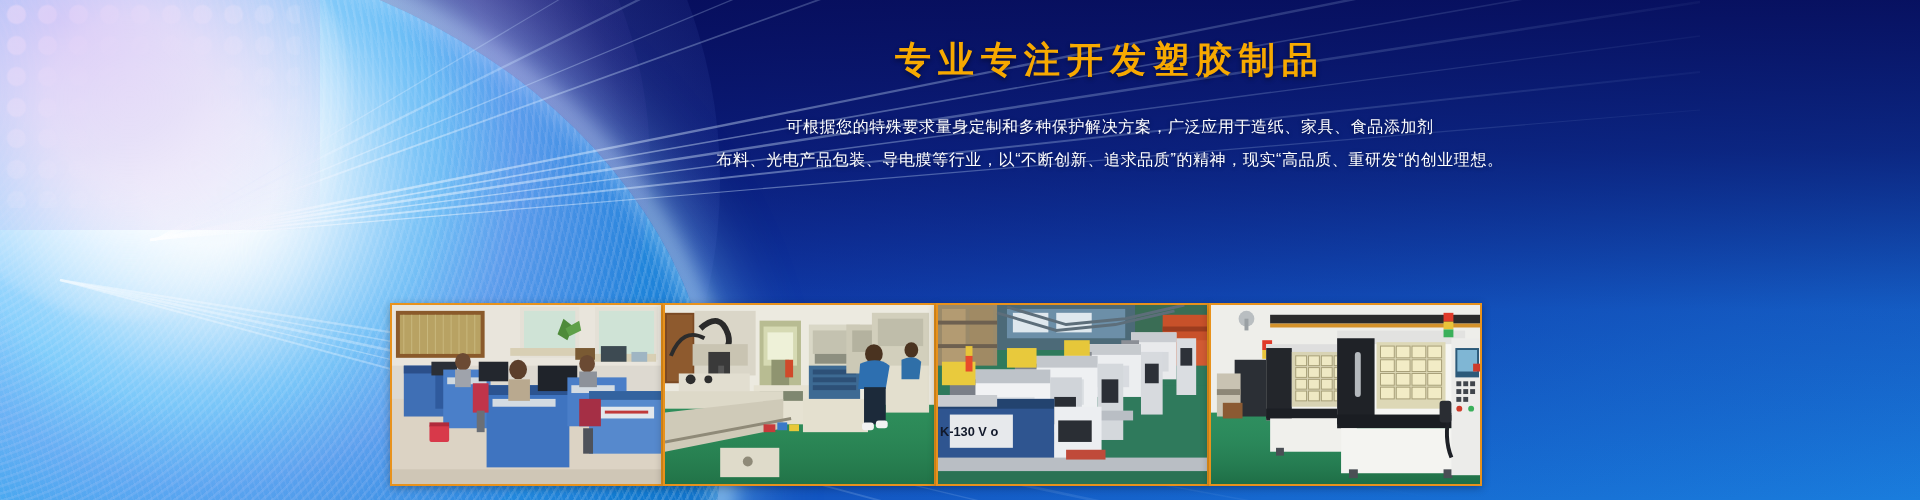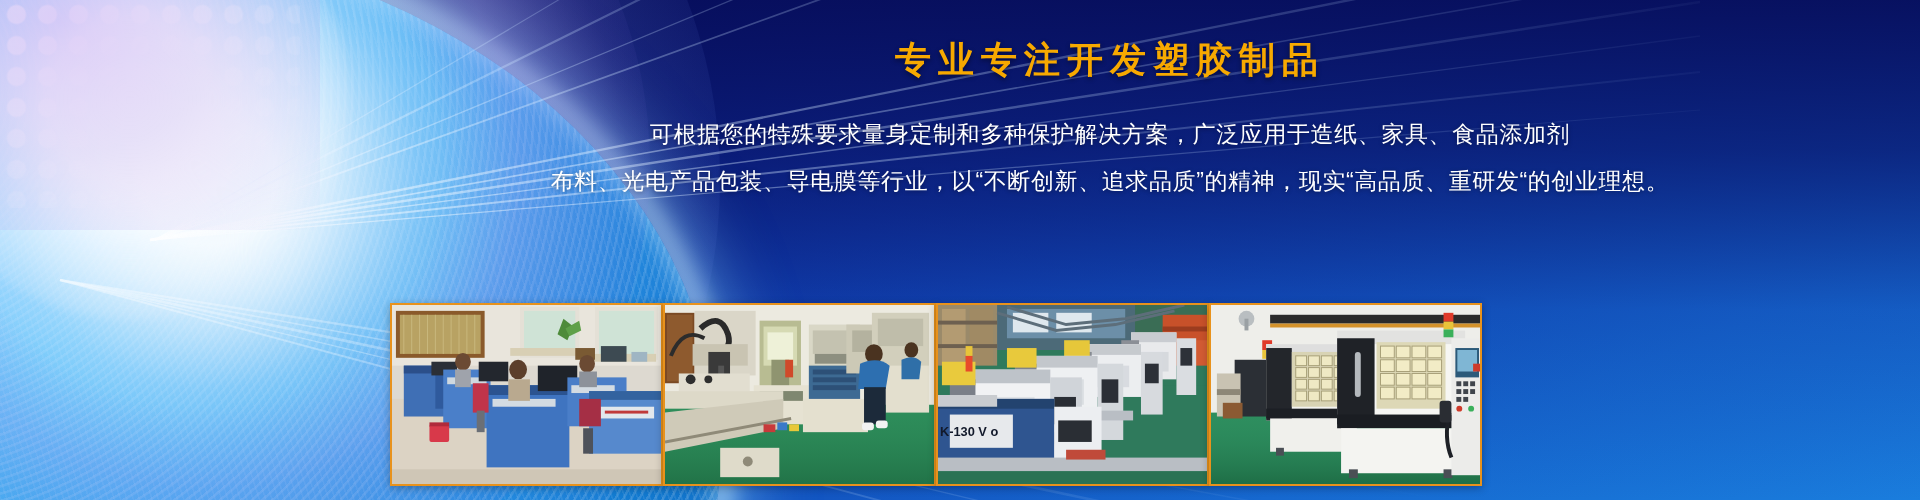--- a/index.html
+++ b/index.html
@@ -190,21 +190,21 @@
   .subline{
     margin-top:25px;
     font-size:21px;
     font-weight:bold;
     color:#ffffff;
     letter-spacing:1px;
     text-shadow:0 1px 4px rgba(0,0,0,.45);
   }
   .desc{
     margin-top:30px;
-    font-size:23px;
+    font-size:16px;
     color:#ffffff;
     letter-spacing:.6px;
     line-height:2.05;
     text-shadow:0 1px 4px rgba(0,0,0,.4);
   }
 
   
   .photos{
     position:absolute;
     left:390px; top:303px;

